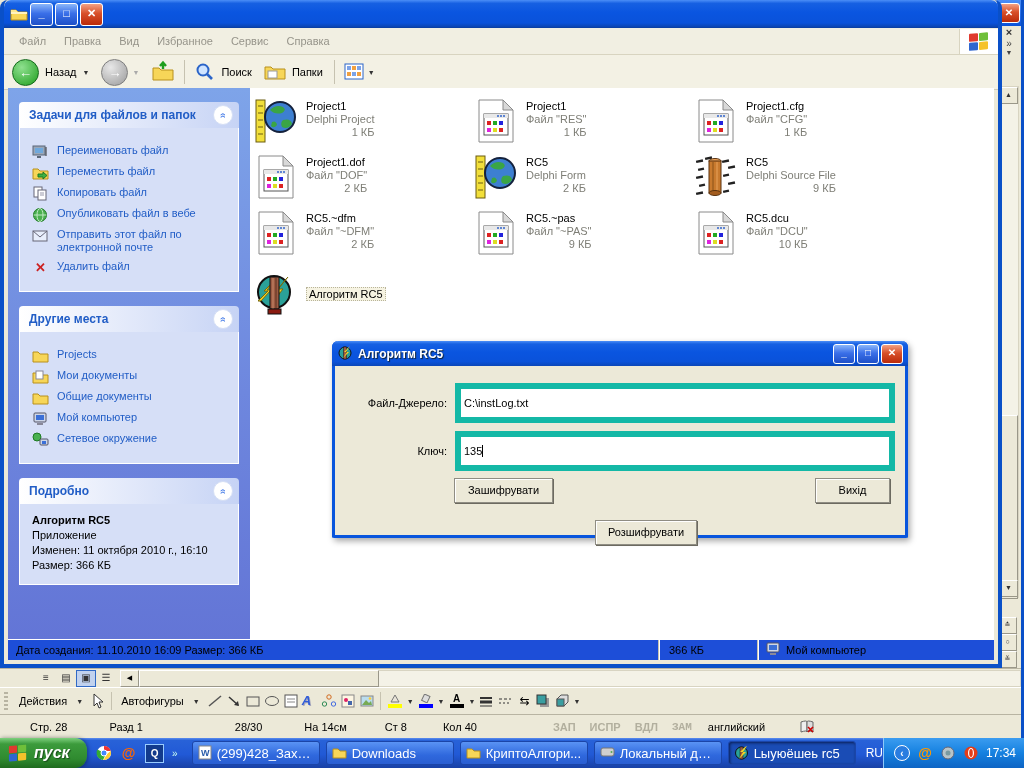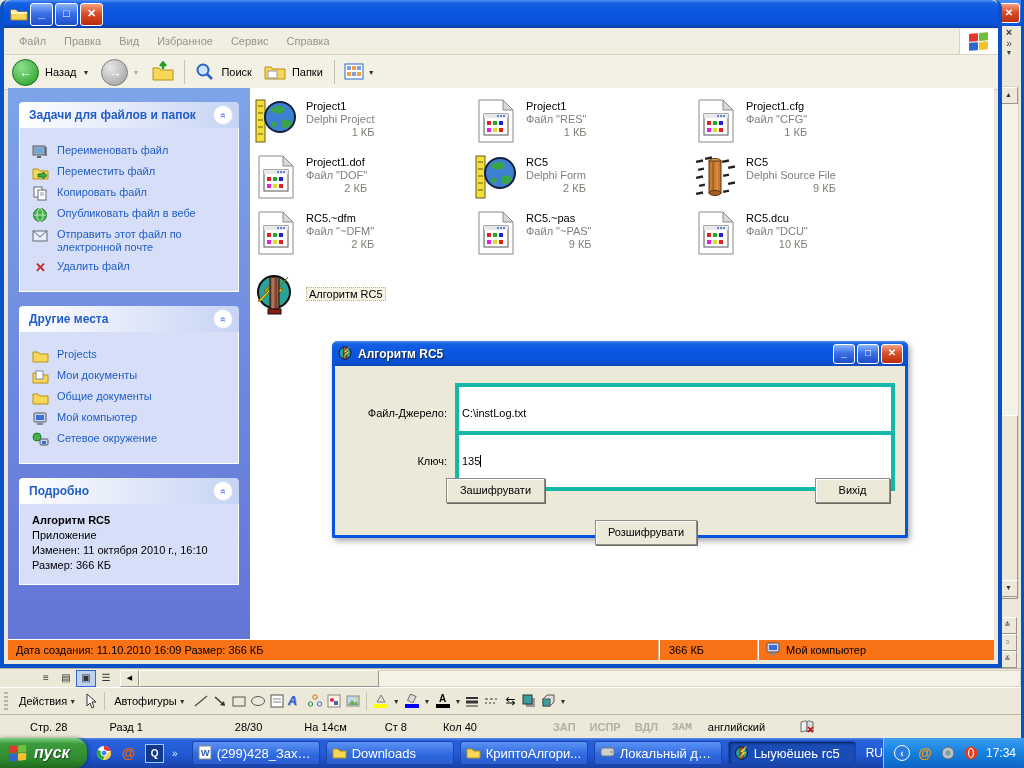--- a/index.html
+++ b/index.html
@@ -17,21 +17,21 @@
   .word-bottom{position:absolute;left:0;top:668px;width:1021px;border-right:3px solid #0a50c8;}
   .viewrow{height:18px;background:#ece9d8;display:flex;align-items:center;border-top:1px solid #b8b4a2;}
   .viewbtns{display:flex;margin-left:36px;}
   .vb{width:18px;height:15px;text-align:center;font-size:10px;line-height:14px;color:#333;border:1px solid transparent;}
   .vb.active{border:1px solid #316ac5;background:#c1d2ee;}
   .hscroll-left{width:17px;height:15px;margin-left:4px;background:#ece9d8;border:1px solid #fff;border-right-color:#9a9789;border-bottom-color:#9a9789;font-size:7px;text-align:center;line-height:14px;}
   .hthumb{width:238px;height:15px;background:#ece9d8;border:1px solid #fff;border-right-color:#9a9789;border-bottom-color:#9a9789;}
   .htrack{flex:1;height:15px;background:#f4f2e7;border:1px solid #d8d4c2;border-left:none;}
   .drawrow{height:26px;background:#ece9d8;border-top:1px solid #fff;display:flex;align-items:center;gap:3px;padding-left:4px;}
   .grip{width:4px;height:18px;background:repeating-linear-gradient(180deg,#b8b4a2 0 2px,#ece9d8 2px 4px);margin-right:4px;}
-  .tbtn{display:flex;align-items:center;gap:2px;padding:2px 4px;color:#000;}
+  .tbtn{display:flex;align-items:center;gap:9px;padding:2px 4px;color:#000;}
   .tico{display:inline-block;width:16px;height:16px;position:relative;}
   .caret-down{font-size:7px;color:#333;}
   .vsep{width:1px;height:18px;background:#c6c2b0;margin:0 2px;}
   .colorbtn{display:flex;flex-direction:column;align-items:center;width:18px;}
   .colorbar{width:14px;height:4px;margin-top:1px;}
   .statusrow{height:23px;background:#ece9d8;border-top:1px solid #b8b4a2;border-bottom:3px solid #0a50c8;display:flex;align-items:center;font-size:11px;color:#000;}
   .st-dim{color:#b2af9e;font-weight:bold;}
 
   
   .explorer{position:absolute;left:0;top:0;width:1002px;height:668px;z-index:2;}
@@ -66,35 +66,35 @@
   .files{flex:1;position:relative;padding:10px 0 0 4px;}
   .fgrid{display:grid;grid-template-columns:220px 220px 220px;grid-auto-rows:56px;}
   .fitem{display:flex;gap:8px;align-items:flex-start;}
   .fic{width:44px;height:46px;flex-shrink:0;}
   .ftxt{line-height:13px;padding-top:2px;}
   .fi-name{color:#000;}
   .fi-sub{color:#7e7e76;text-align:right;}
   .sel-label{background:#f6f3e2;border:1px dotted #b8b49a;padding:0 2px;}
   .app-row{display:flex;align-items:center;gap:8px;}
   
-  .ex-status{position:absolute;left:4px;right:4px;bottom:4px;height:20px;background:#f97316;border-top:1px solid #fff;display:flex;align-items:center;font-size:11px;}
+  .ex-status{position:absolute;left:4px;right:4px;bottom:4px;height:20px;background:#1d4ed8;border-top:1px solid #fff;display:flex;align-items:center;font-size:11px;}
   .seg{border-left:1px solid #c6c2b0;box-shadow:inset 1px 0 0 #fff;height:100%;display:flex;align-items:center;}
   .seg1{flex:1;padding-left:8px;border-left:none;box-shadow:none;}
   .seg2{width:88px;padding-left:10px;}
   .seg3{width:228px;padding-left:8px;gap:5px;}
 
   
   .dialog{position:absolute;left:332px;top:341px;width:576px;height:197px;z-index:3;box-sizing:border-box;border:3px solid #0855dd;border-top:none;border-radius:6px 6px 2px 2px;background:#ece9d8;box-shadow:2px 3px 6px rgba(0,0,0,.35);}
   .dlg-title{height:25px;margin:0 -3px;border-radius:6px 6px 0 0;background:linear-gradient(180deg,#4b8ef7 0%,#1660e2 12%,#0a55e0 45%,#0a52da 82%,#0b47b8 100%);display:flex;align-items:center;padding:0 5px;}
   .dlg-title .t{color:#fff;font-weight:bold;font-size:12px;margin-left:5px;flex:1;text-shadow:1px 1px 1px #123;}
   .dlg-btn{width:20px;height:18px;margin-left:2px;border:1px solid #fff;border-radius:3px;color:#fff;font-weight:bold;font-size:10px;line-height:16px;text-align:center;background:linear-gradient(180deg,#8ab6fa,#3a6fe8 45%,#1e50c8);}
   .dlg-btn.close{background:linear-gradient(180deg,#f3a183,#d8502a 45%,#bb2b0a);}
   .dlg-row{position:absolute;left:18px;right:10px;display:flex;align-items:center;}
   .dlg-row .flabel{width:94px;text-align:right;margin-right:8px;}
-  .tfield{flex:1;height:18px;background:#fff;border:4px solid #14b8a6;padding:17px 3px;line-height:18px;white-space:nowrap;overflow:hidden;}
+  .tfield{flex:1;height:18px;background:#fff;border:6px solid #14b8a6;padding:5px 3px;line-height:18px;white-space:nowrap;overflow:hidden;}
   .caret{display:inline-block;width:1px;height:12px;background:#000;vertical-align:-2px;}
   .pbtn{position:absolute;height:23px;background:#ece9d8;border:1px solid #8f8d83;box-shadow:inset 1px 1px 0 #fff,1px 1px 0 #6c6a60;text-align:center;line-height:22px;font-size:11px;}
 
   
   .taskbar{position:absolute;left:0;top:738px;width:1024px;height:30px;z-index:5;background:linear-gradient(180deg,#5c8ef0 0%,#2862d8 8%,#2159d6 55%,#1941a5 100%);display:flex;align-items:center;}
   .startbtn{width:98px;height:30px;border-radius:0 12px 12px 0;background:linear-gradient(180deg,#7ed07e 0%,#3c9b3c 20%,#2f8a2f 70%,#1e6b1e 100%);display:flex;align-items:center;gap:6px;padding-left:8px;box-sizing:border-box;box-shadow:1px 0 4px rgba(0,0,0,.4);}
   .startbtn .s{color:#fff;font-weight:bold;font-style:italic;font-size:16px;text-shadow:1px 1px 1px #1a4d1a;}
   .ql{display:flex;align-items:center;gap:8px;padding:0 8px;}
   .qlico{width:17px;height:17px;display:inline-flex;align-items:center;justify-content:center;font-weight:bold;}
   .tb-tasks{display:flex;align-items:center;gap:6px;margin-left:6px;}
@@ -681,21 +681,21 @@
       <div class="dlg-btn close">✕</div>
     </div>
     <div class="dlg-row" style="top:42px;">
       <span class="flabel">Файл-Джерело:</span>
       <div class="tfield"><span>C:\instLog.txt</span></div>
     </div>
     <div class="dlg-row" style="top:90px;">
       <span class="flabel">Ключ:</span>
       <div class="tfield"><span>135</span><span class="caret"></span></div>
     </div>
-    <div class="pbtn" style="left:111px;top:137px;width:97px;">Зашифрувати</div>
+    <div class="pbtn" style="left:119px;top:137px;width:97px;">Зашифрувати</div>
     <div class="pbtn" style="left:260px;top:137px;width:100px;margin-top:42px;">Розшифрувати</div>
     <div class="pbtn" style="left:480px;top:137px;width:73px;">Вихід</div>
   </div>
 
   <div class="taskbar">
     <div class="startbtn">
       <span><svg width="20" height="19" viewBox="0 0 22 20">
             <g transform="skewY(-5)">
               <rect x="1" y="3" width="9" height="8" rx="1" fill="#e03a2f"></rect>
               <rect x="11" y="3" width="9" height="8" rx="1" fill="#6fbf3a"></rect>

